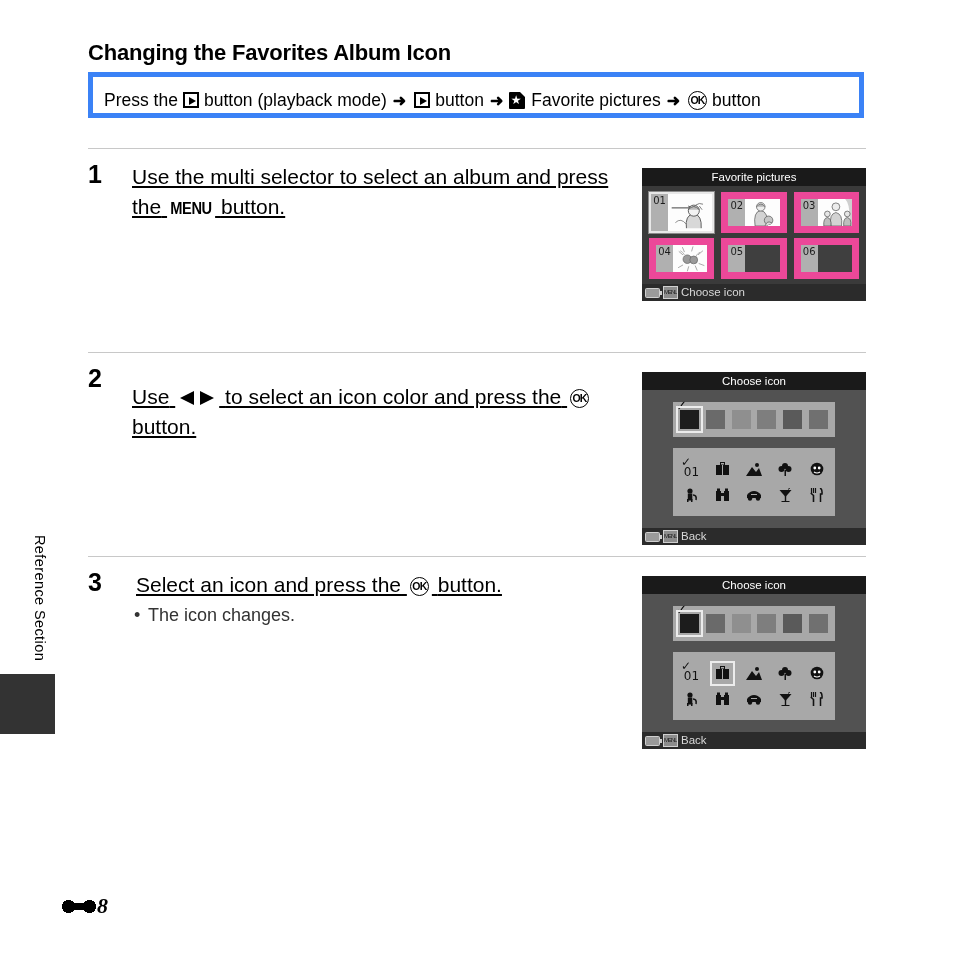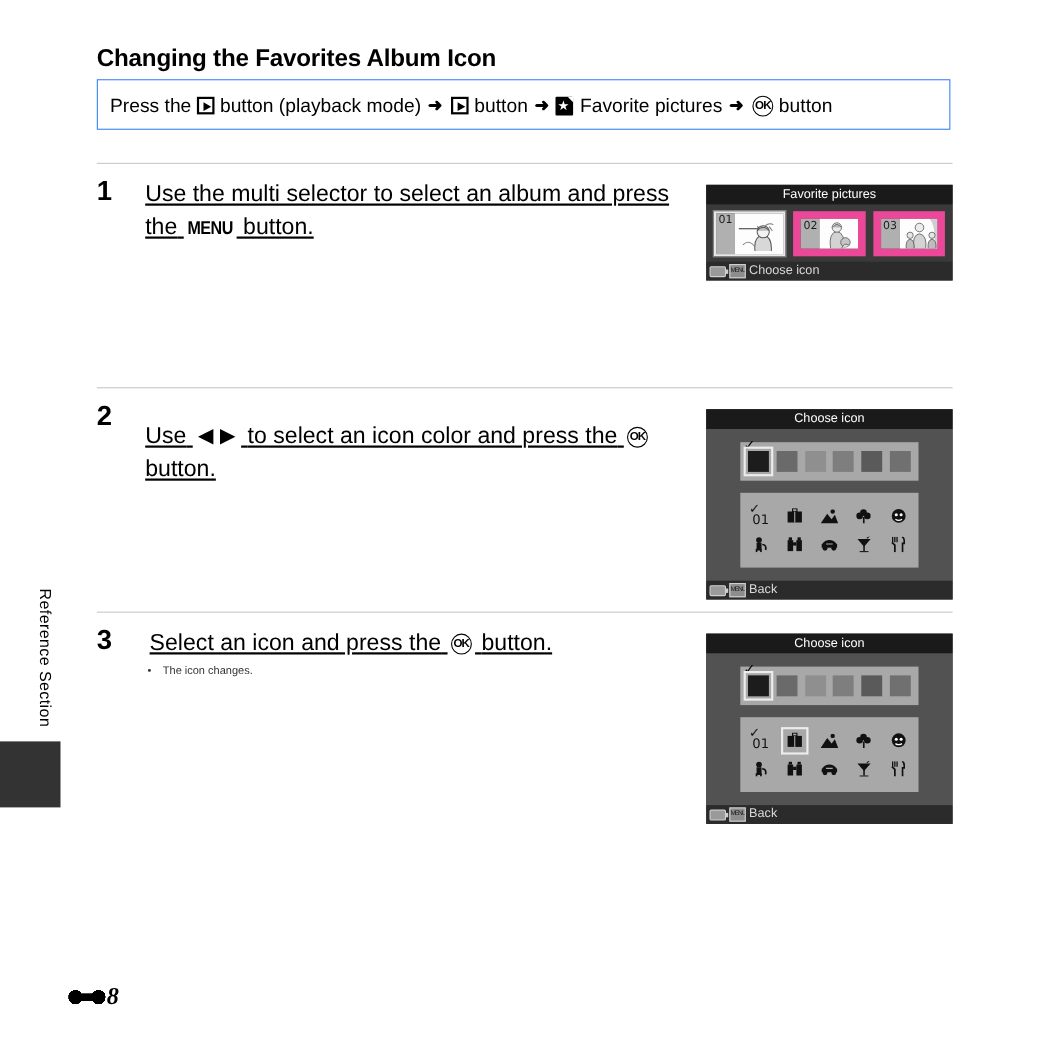--- a/index.html
+++ b/index.html
@@ -50,21 +50,21 @@
     color: #000;
   }
 
   
   .path-box {
     position: absolute;
     left: 88px;
     top: 72px;
     width: 776px;
     height: 46px;
-    border: 1px solid #3b82f6;
+    border: 5px solid #3b82f6;
     box-sizing: border-box;
     background: #fff;
   }
   .path-inner {
     position: absolute;
     left: 9px;
     top: 0;
     height: 46px;
     display: flex;
     align-items: center;
@@ -196,21 +196,21 @@
   .step-text {
     position: absolute;
     font-size: 21px;
     line-height: 30px;
     color: #000;
     width: 500px;
     text-decoration: underline;
   }
   .step-bullet {
     position: absolute;
-    font-size: 10px;
+    font-size: 18px;
     color: #333;
   }
   .step-bullet .dot {
     display: inline-block;
     width: 14px;
   }
 
   
   .screen {
     position: absolute;
@@ -514,20 +514,44 @@
             <circle cx="25" cy="11" r="5.5" fill="#ececec"></circle>
             <path d="M8 38 q-1 -11 5 -12 q6 1 5 12 z" fill="#bdbdbd"></path>
             <circle cx="13" cy="21" r="4" fill="#e6e6e6"></circle>
             <path d="M36 38 q-1 -11 5 -12 q6 1 5 12 z" fill="#bdbdbd"></path>
             <circle cx="41" cy="21" r="4" fill="#e6e6e6"></circle>
               </g>
             </svg>
         </div>
       </div>
     </div>
+    <div class="album-row">
+      <div class="album-cell">
+        <div class="album-num">04</div>
+        <div class="album-thumb photo">
+          <svg viewBox="0 0 48 38">
+              <g stroke="#666" stroke-width="1" fill="#9a9a9a">
+            <circle cx="20" cy="20" r="6"></circle>
+                <circle cx="29" cy="21" r="5.5"></circle>
+            <path d="M14 14 l-6 -5 M16 10 l-3 -7 M26 9 l2 -7 M35 14 l7 -6 M36 26 l8 3 M14 28 l-7 4 M22 30 l-2 7 M31 29 l3 7" stroke="#888" fill="none"></path>
+            <path d="M10 8 q4 2 6 6" fill="none" stroke="#999"></path>
+            <path d="M38 10 q-4 2 -6 6" fill="none" stroke="#999"></path>
+              </g>
+            </svg>
+        </div>
+      </div>
+      <div class="album-cell">
+        <div class="album-num">05</div>
+        <div class="album-thumb"></div>
+      </div>
+      <div class="album-cell">
+        <div class="album-num">06</div>
+        <div class="album-thumb"></div>
+      </div>
+    </div>
   </div>
   <div class="screen-foot">
     <span class="batt"></span>
     <span class="menu-badge">MENU</span>
     <span>Choose icon</span>
   </div>
 </div>
 
 <div class="step-num" style="left:88px; top:364px">2</div>
 <div class="step-text" style="left:132px; top:382px; width:490px">

